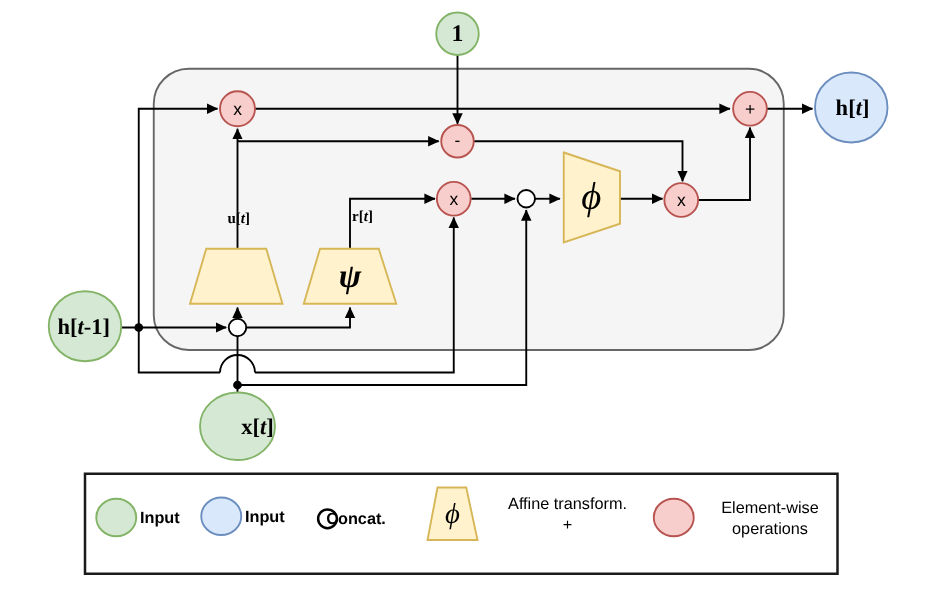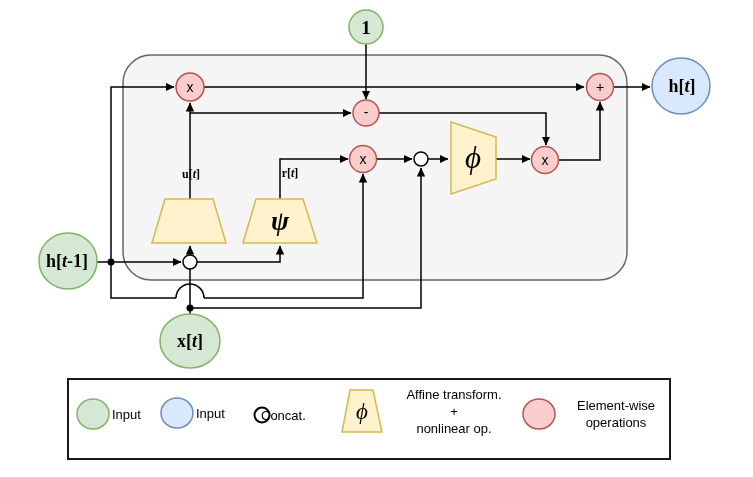--- a/index.html
+++ b/index.html
@@ -10,21 +10,21 @@
   .lbl-left{position:absolute;transform:translate(0,-50%);white-space:nowrap;color:#000;line-height:1;}
   .serif{font-family:"Liberation Serif",serif;}
   .node-big{font-size:18px;font-weight:bold;}
   .node-big i{font-weight:bold;}
   .gate-lbl{font-size:12px;font-weight:bold;}
   .one-lbl{font-size:19px;font-weight:bold;}
   .op{font-family:"Liberation Sans",sans-serif;font-size:14px;font-weight:400;}
   .psi{font-size:27px;font-style:italic;font-weight:bold;}
   .phi-big{font-size:31px;font-style:italic;}
   .phi-leg{font-size:23px;font-style:italic;}
-  .leg-txt{font-family:"Liberation Sans",sans-serif;font-size:13px;}
+  .leg-txt{font-family:"Liberation Sans",sans-serif;font-size:13px;font-weight:bold;}
   .leg-block{position:absolute;transform:translate(-50%,-50%);text-align:center;
              font-family:"Liberation Sans",sans-serif;font-size:13px;line-height:17px;color:#000;}
 </style>
 </head>
 <body>
 
 <div class="stage">
 
   <svg width="753" height="477" viewBox="0 0 753 477">
     <defs>
@@ -84,21 +84,21 @@
     <ellipse cx="177" cy="413" rx="16" ry="15" fill="#dae8fc" stroke="#6c8ebf" stroke-width="1.5"></ellipse>
     <circle cx="262" cy="415" r="7.5" fill="#ffffff" stroke="#000" stroke-width="2"></circle>
     <path d="M350,390 L373,390 L382,432 L342,432 Z" fill="#fff2cc" stroke="#d6b656" stroke-width="1.5"></path>
     <ellipse cx="539" cy="414" rx="16" ry="15" fill="#f8cecc" stroke="#b85450" stroke-width="1.5"></ellipse>
   </svg>
 
   <div class="lbl serif one-lbl" style="left:366px;top:27px">1</div>
 
   <div class="lbl serif node-big" style="left:67px;top:261px"><b>h</b><span>[</span><i>t</i><span>-1]</span></div>
 
-  <div class="lbl serif node-big" style="left:190px;top:341px"><b>x</b><span>[</span><i>t</i><span>]</span></div>
+  <div class="lbl serif node-big" style="left:206px;top:341px"><b>x</b><span>[</span><i>t</i><span>]</span></div>
 
   <div class="lbl serif node-big" style="left:682px;top:86px"><b>h</b><span>[</span><i>t</i><span>]</span></div>
 
   <div class="lbl serif gate-lbl" style="left:191px;top:174px"><b>u</b><span>[</span><i>t</i><span>]</span></div>
 
   <div class="lbl serif gate-lbl" style="left:290px;top:173px"><b>r</b><span>[</span><i>t</i><span>]</span></div>
 
   <div class="lbl serif psi" style="left:280px;top:221px">ψ</div>
   <div class="lbl serif phi-big" style="left:473px;top:157px">ϕ</div>
 
@@ -109,21 +109,20 @@
   <div class="lbl op" style="left:600px;top:87px">+</div>
 
   <div class="lbl-left leg-txt" style="left:112px;top:414px">Input</div>
   <div class="lbl-left leg-txt" style="left:196px;top:413px">Input</div>
   <div class="lbl-left leg-txt" style="left:261px;top:415px">Concat.</div>
   <div class="lbl serif phi-leg" style="left:362px;top:411px">ϕ</div>
 
   <div class="leg-block" style="left:454px;top:411px">
     <div>Affine transform.</div>
     <div>+</div>
-    <div>nonlinear op.</div>
   </div>
 
   <div class="leg-block" style="left:616px;top:414px">
     <div>Element-wise</div>
     <div>operations</div>
   </div>
 
 </div>
 
 </body></html>

